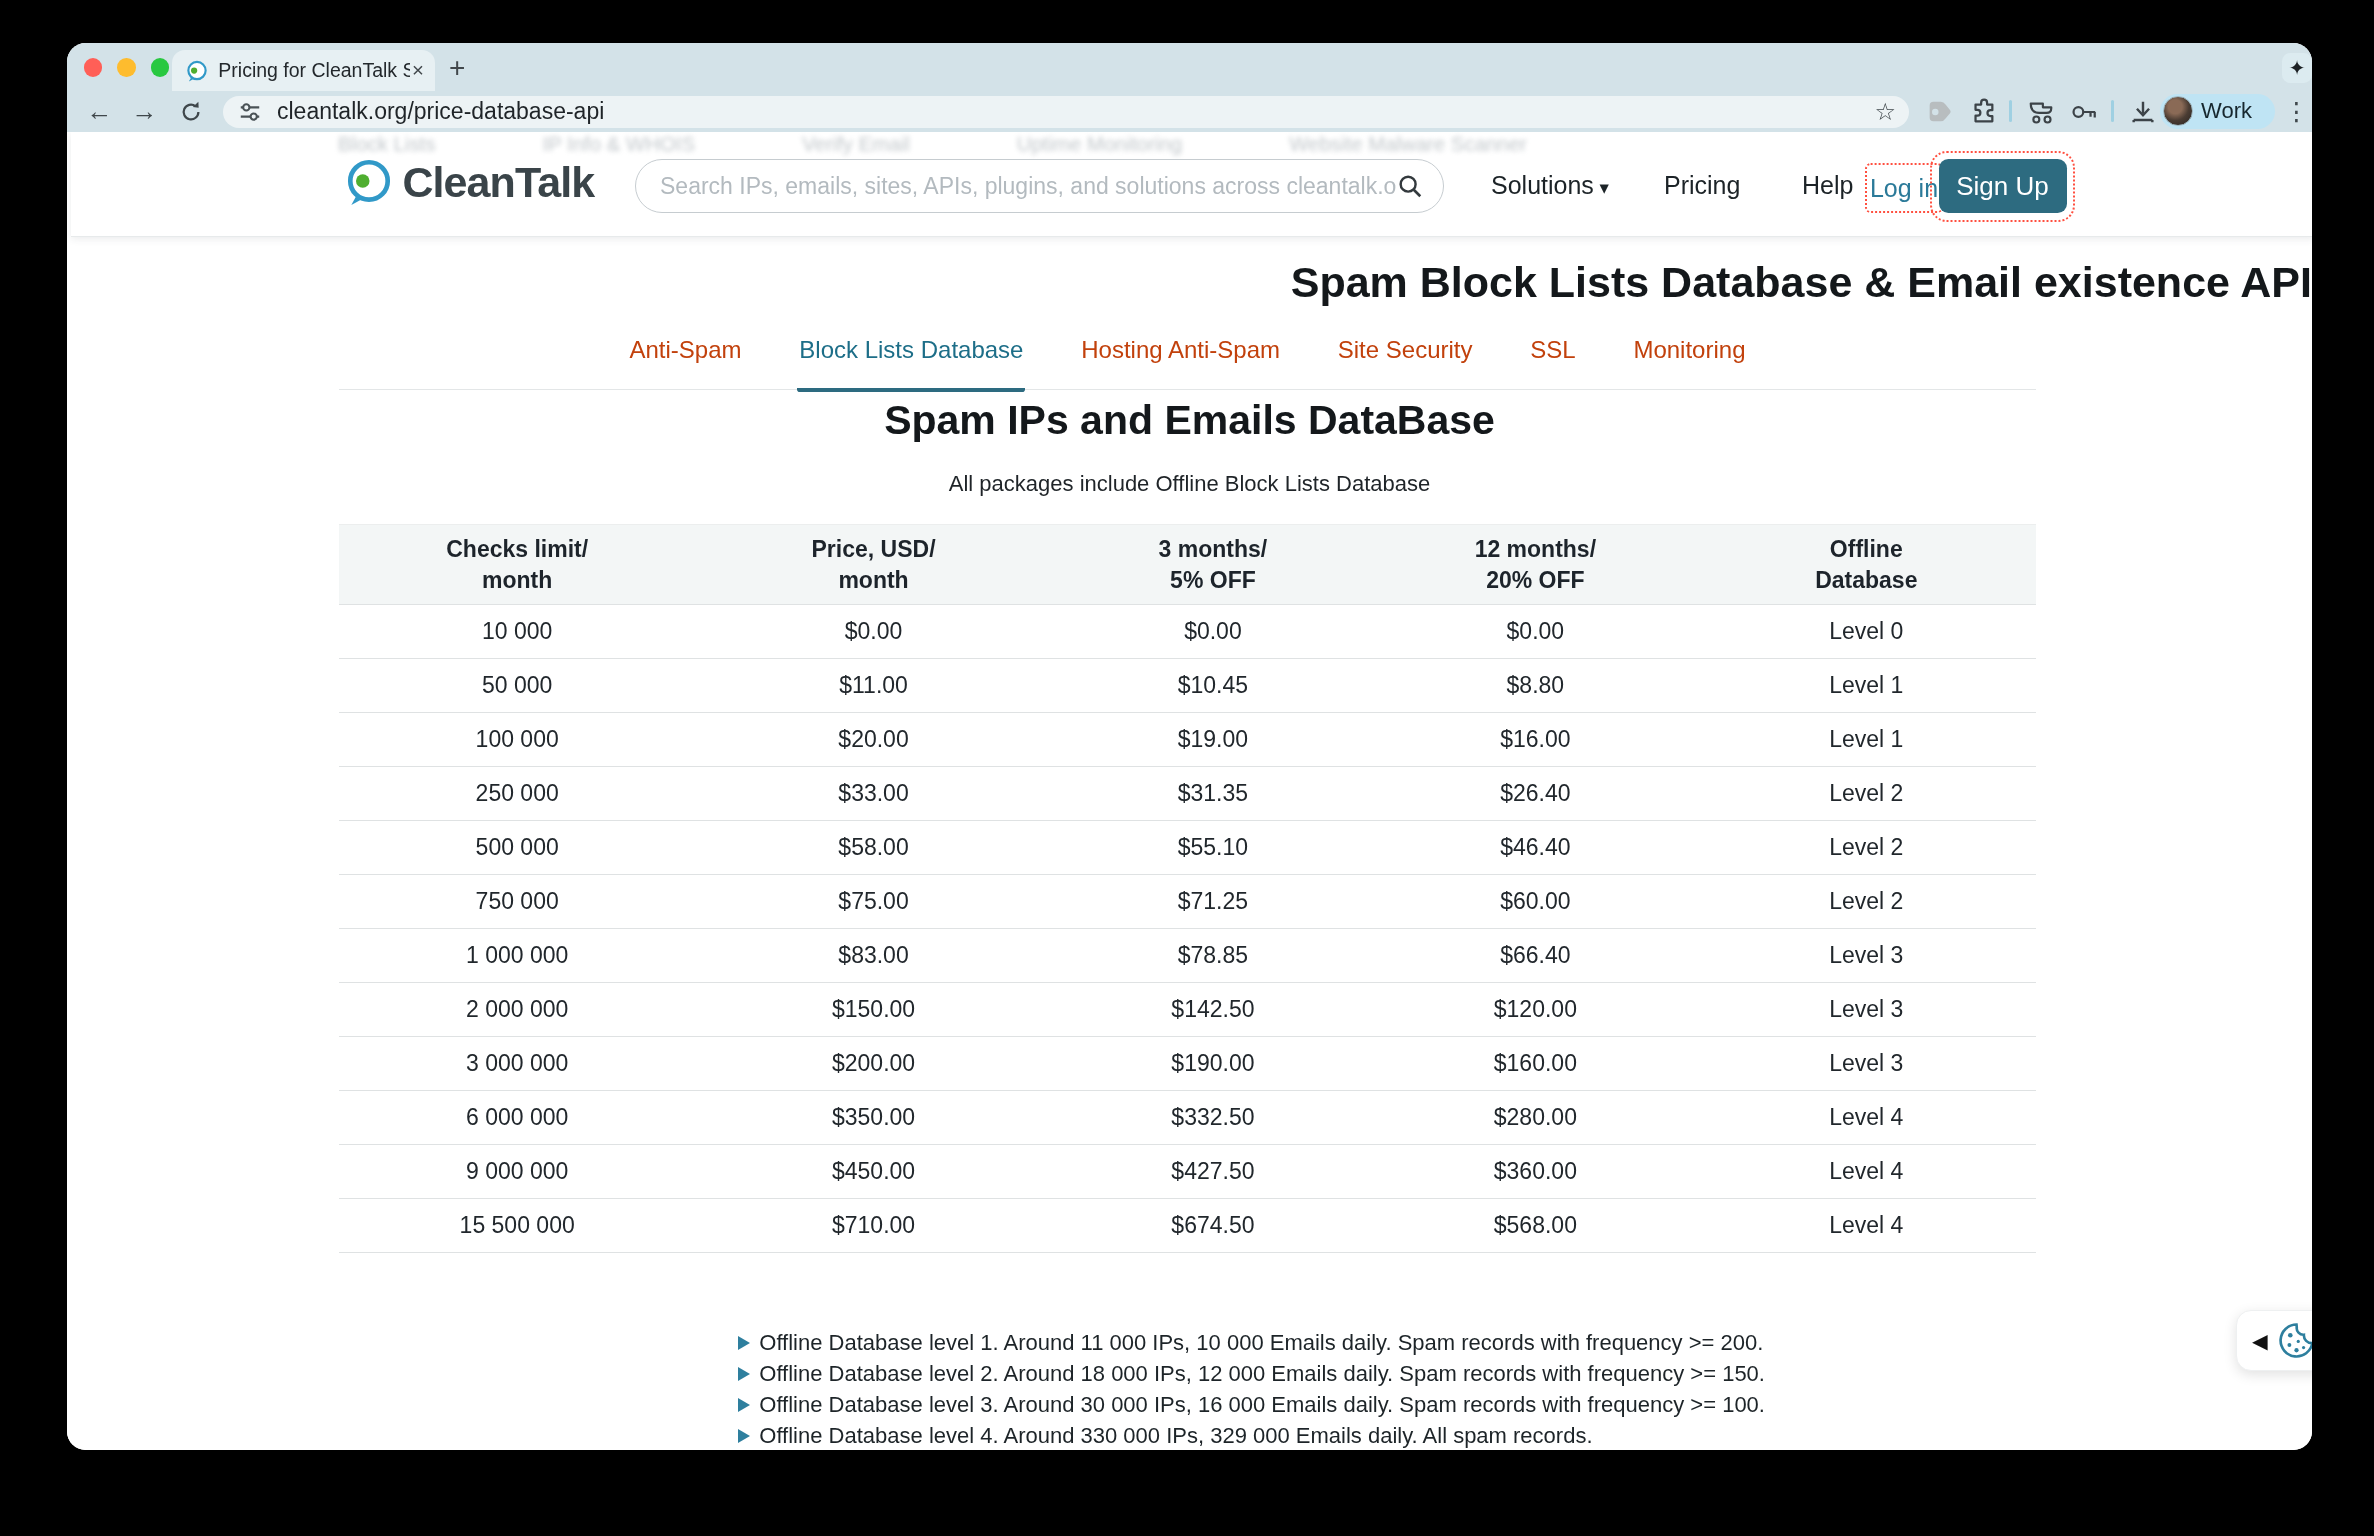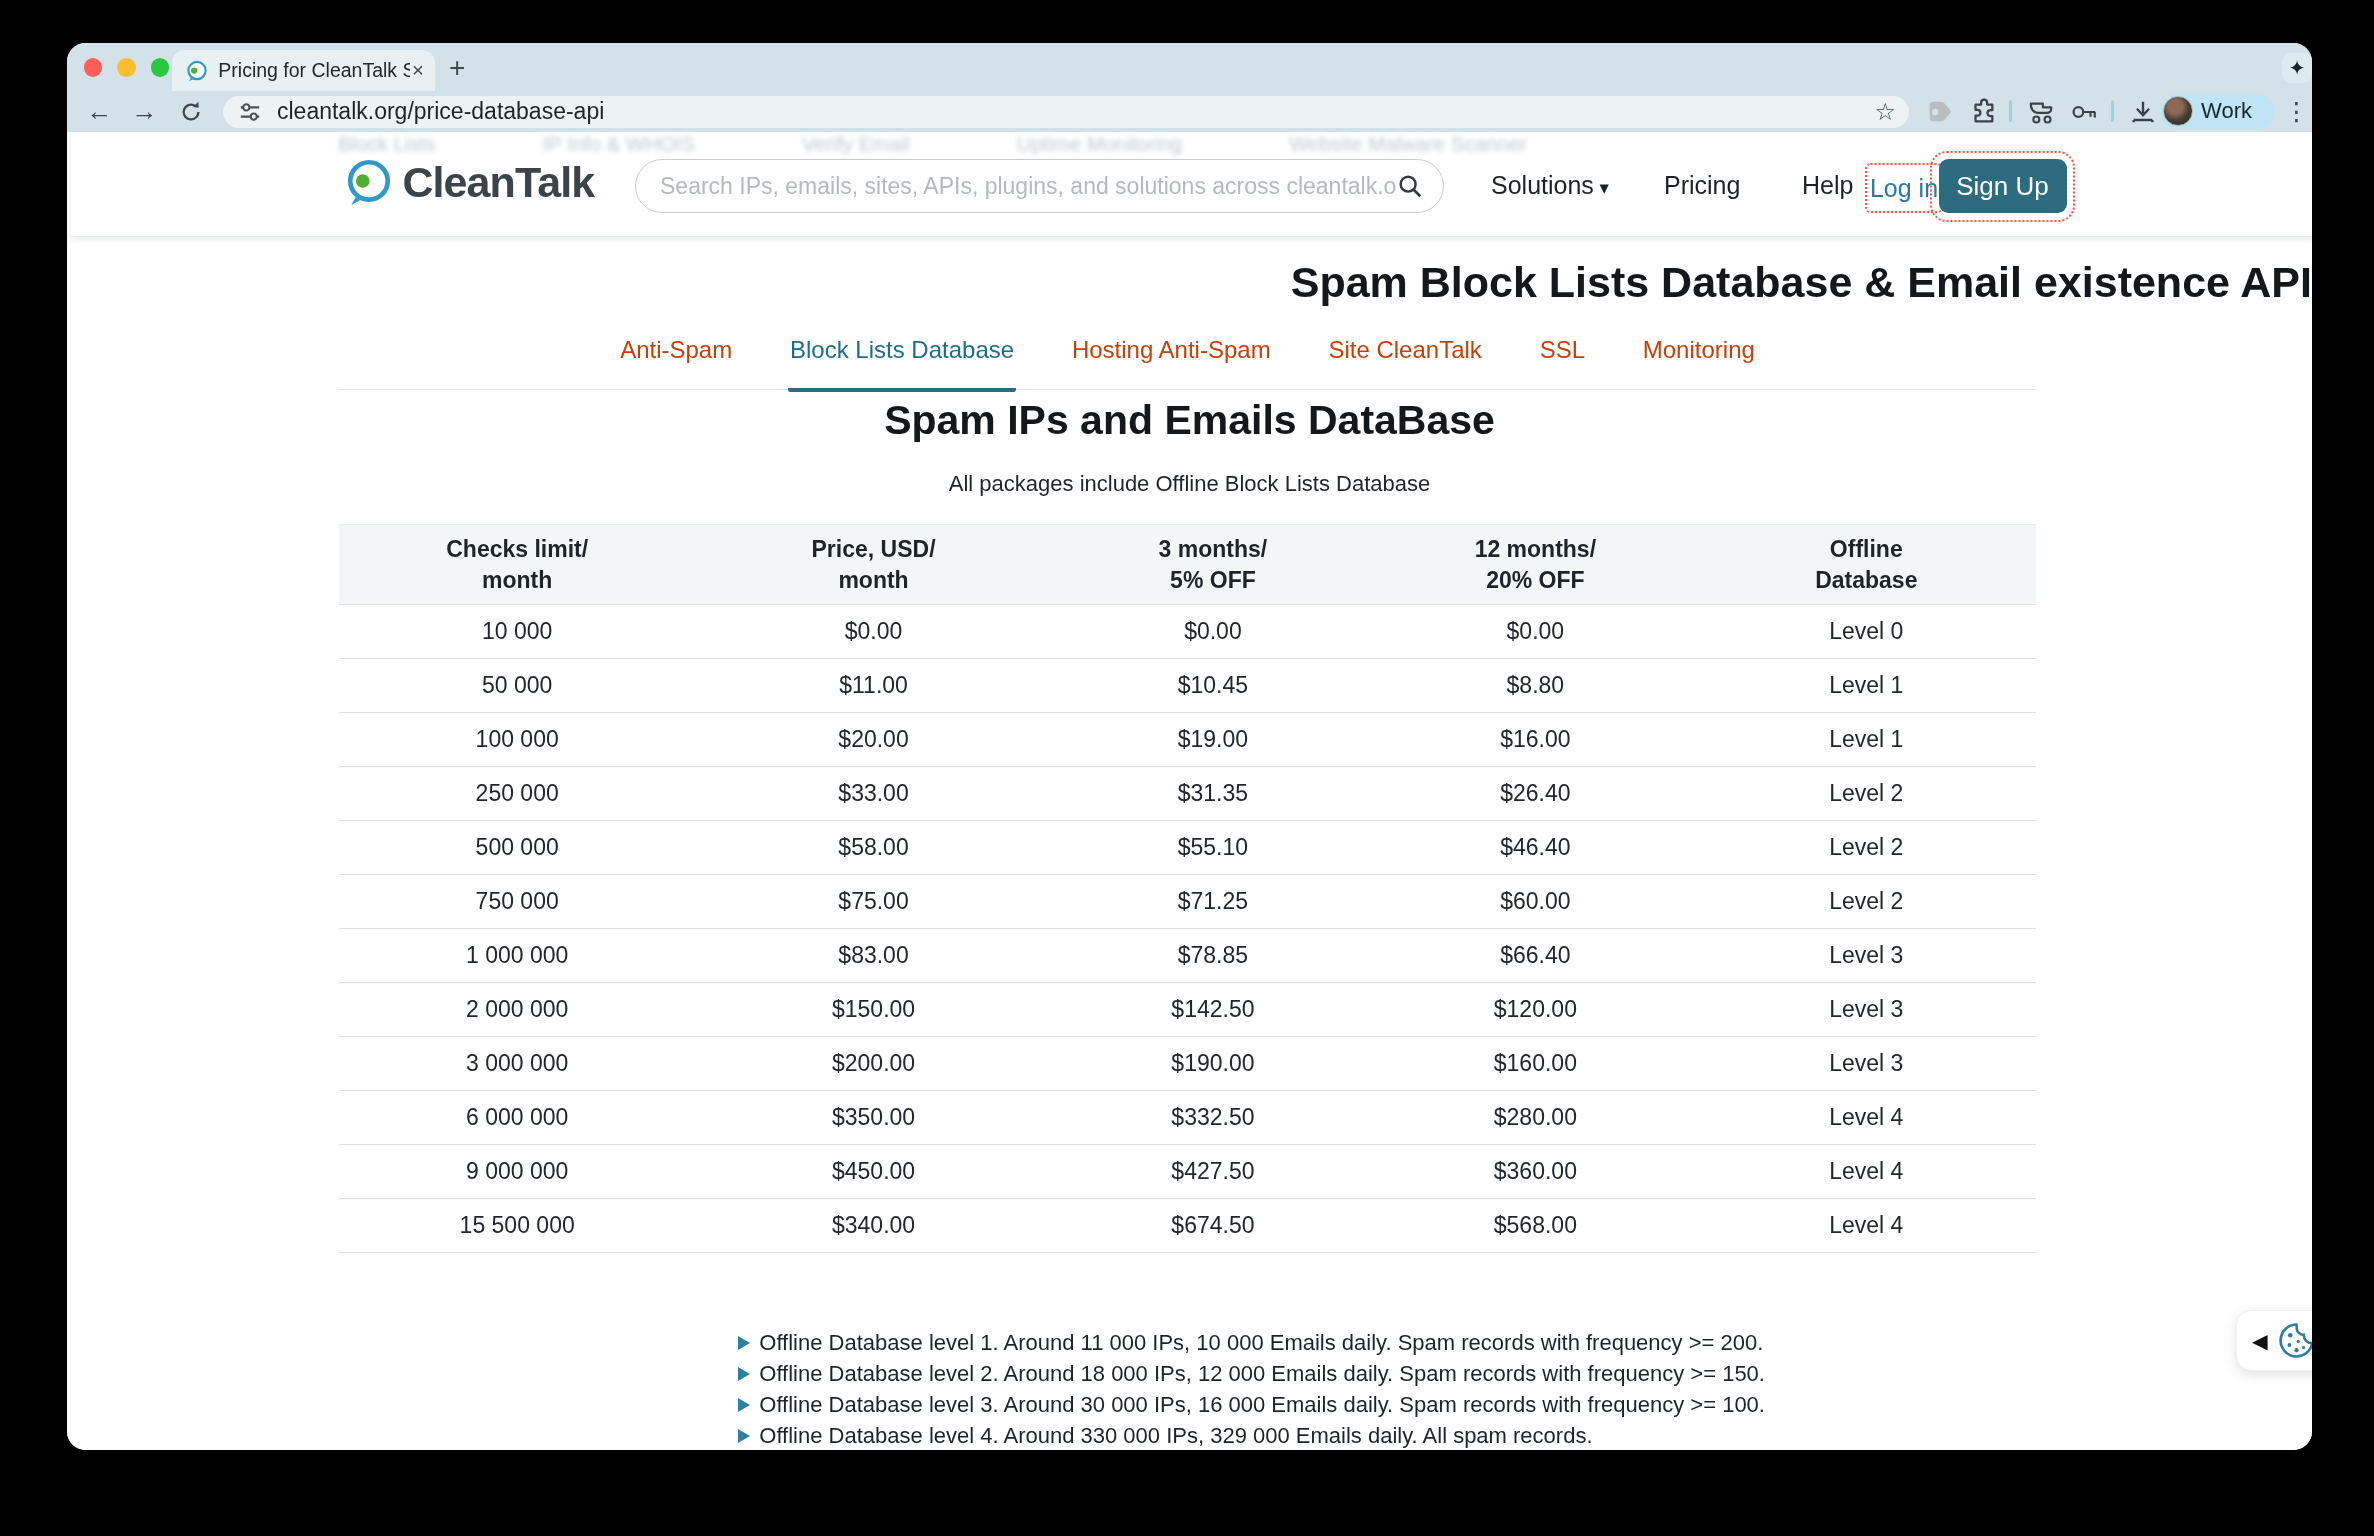--- a/index.html
+++ b/index.html
@@ -243,21 +243,21 @@
           <button class="signup-btn">Sign Up</button>
         </div>
       </div>
 
       <div class="h1">Spam Block Lists Database &amp; Email existence API</div>
 
       <div class="page-tabs" id="page-tabs">
           <div class="ptab">Anti-Spam</div>
           <div class="ptab active">Block Lists Database</div>
           <div class="ptab">Hosting Anti-Spam</div>
-          <div class="ptab">Site CleanTalk</div>
+          <div class="ptab">Site Security</div>
           <div class="ptab">SSL</div>
           <div class="ptab">Monitoring</div>
         </div>
 
       <div class="h2">Spam IPs and Emails DataBase</div>
       <div class="subtitle">All packages include Offline Block Lists Database</div>
 
       <table class="pricing" id="pricing-table">
           <thead>
             <tr>
@@ -356,21 +356,21 @@
             </tr>
             <tr>
               <td>9 000 000</td>
               <td>$450.00</td>
               <td>$427.50</td>
               <td>$360.00</td>
               <td>Level 4</td>
             </tr>
             <tr>
               <td>15 500 000</td>
-              <td>$340.00</td>
+              <td>$710.00</td>
               <td>$674.50</td>
               <td>$568.00</td>
               <td>Level 4</td>
             </tr>
           </tbody>
         </table>
 
       <div class="notes" id="notes">
           <div class="note">
             <span class="tri"></span>

